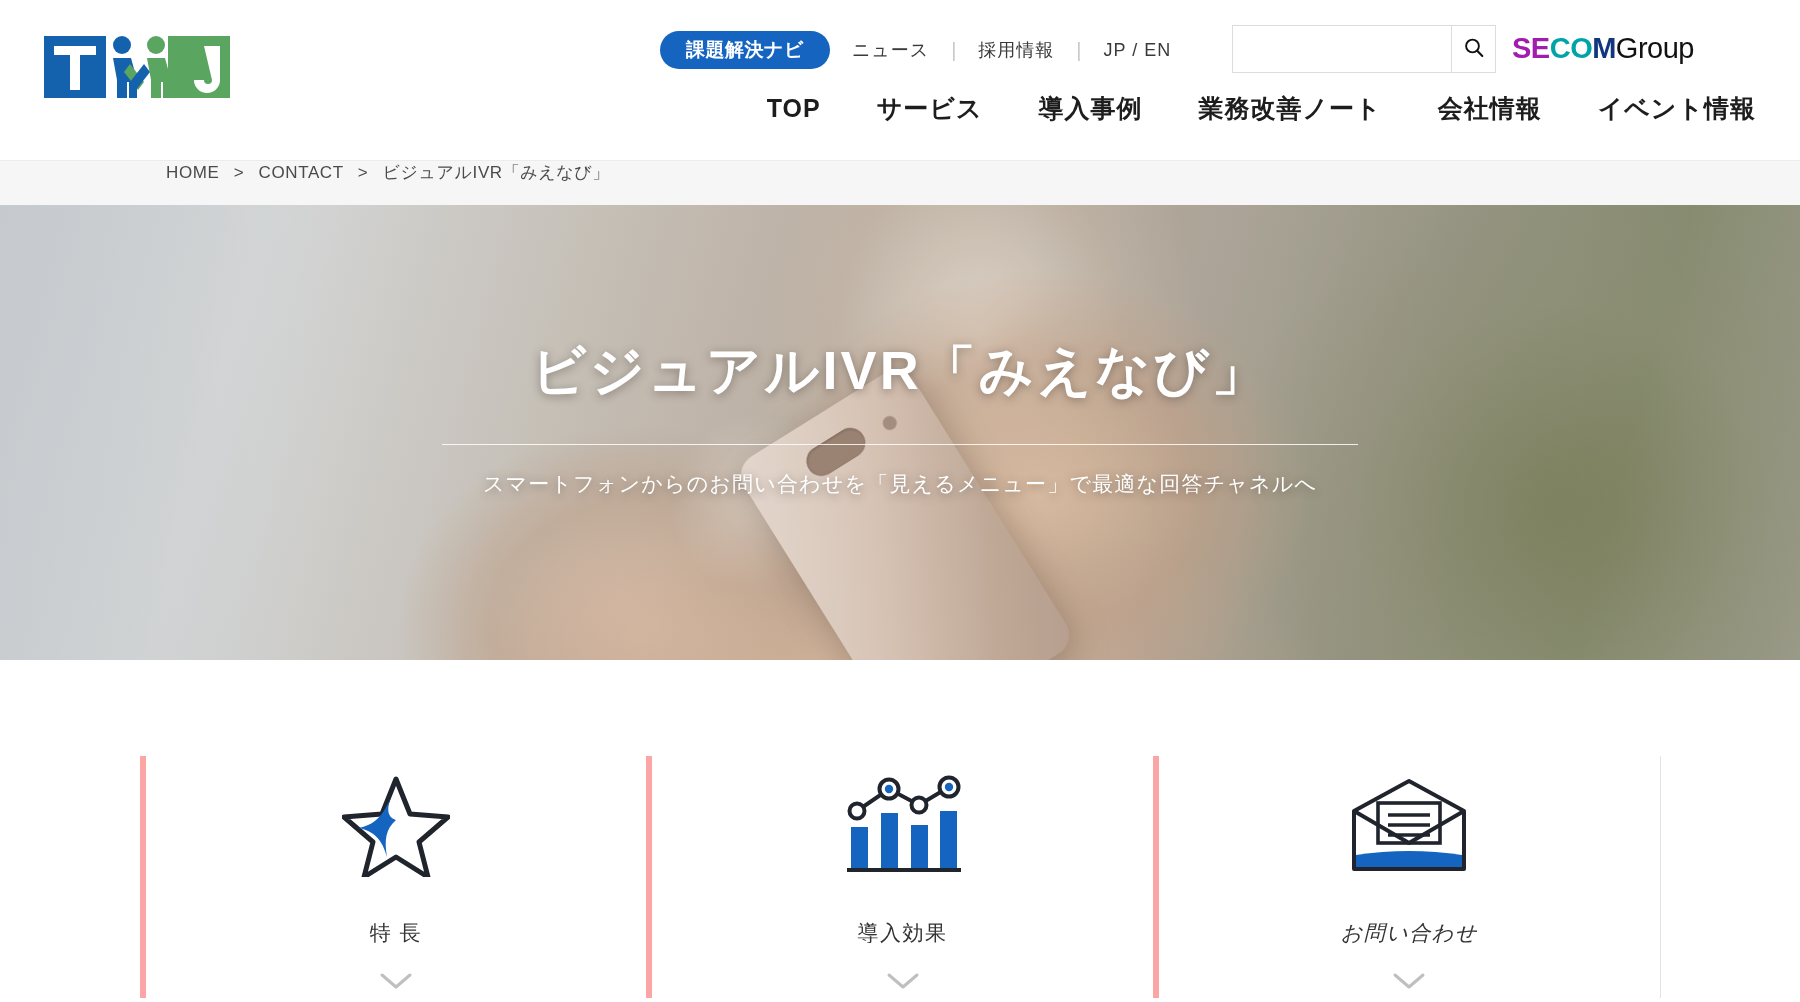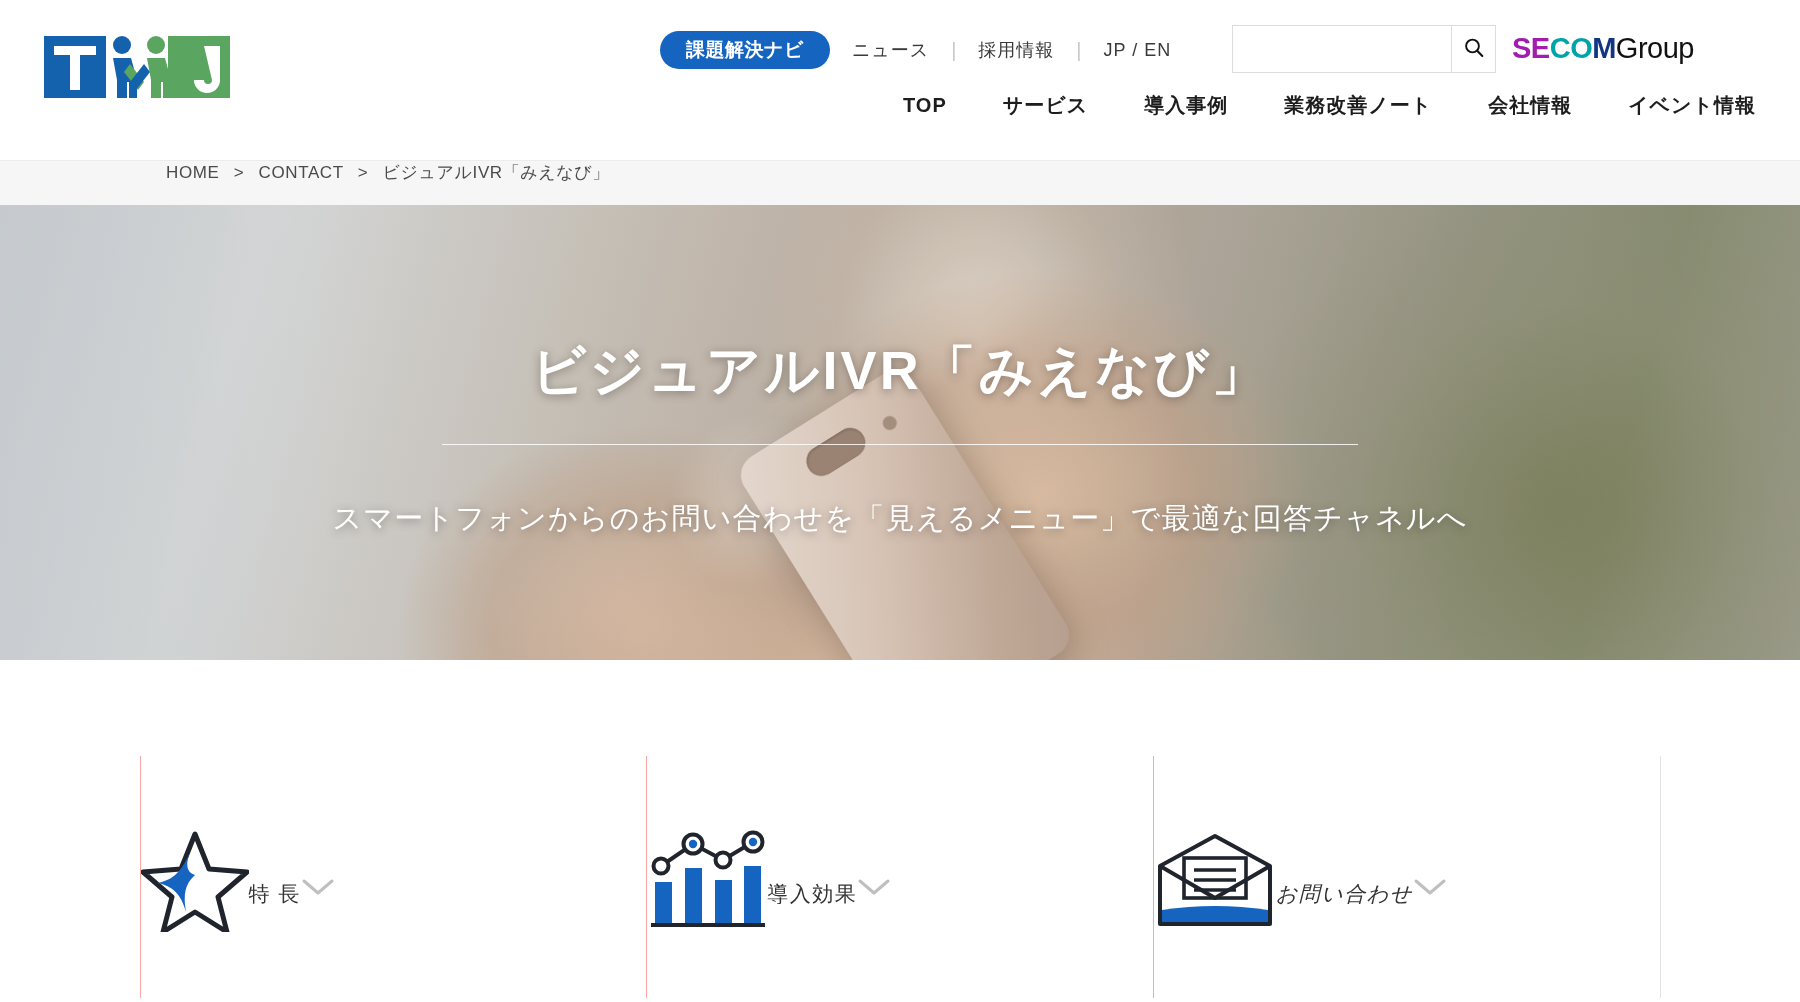--- a/index.html
+++ b/index.html
@@ -92,21 +92,21 @@
   .secom .s-grp { color: #111111; font-weight: normal; }
 
   .mainnav {
     position: absolute;
     right: 44px; top: 92px;
     display: flex;
     align-items: center;
     gap: 0;
   }
   .mainnav-item {
-    font-size: 20px;
+    font-size: 25px;
     font-weight: bold;
     color: #1d1d1d;
     letter-spacing: 1px;
     white-space: nowrap;
     padding: 0 28px;
     cursor: pointer;
   }
   .mainnav-item:last-child { padding-right: 0; }
 
   
@@ -197,22 +197,22 @@
     text-shadow: 0 2px 10px rgba(60,50,45,0.45);
     white-space: nowrap;
   }
   .hero-rule {
     margin-top: 36px;
     width: 916px;
     height: 1px;
     background: rgba(255,255,255,0.85);
   }
   .hero-sub {
-    margin-top: 54px;
-    font-size: 29px;
+    margin-top: 25px;
+    font-size: 21px;
     color: #ffffff;
     letter-spacing: 1.2px;
     text-shadow: 0 2px 8px rgba(60,50,45,0.5);
     white-space: nowrap;
   }
 
   
   .iconnav {
     position: relative;
     width: 1800px;
@@ -224,25 +224,26 @@
   .iconnav-inner {
     position: relative;
     margin-top: 96px;
     width: 1521px;
     display: flex;
   }
   .iconnav-item {
     position: relative;
     flex: 1 1 0;
     display: flex;
-    flex-direction: row;
+    flex-direction: column;
     align-items: center;
-    border-left: 1px solid #fca5a5;
+    border-left: 6px solid #fca5a5;
     height: 242px;
     cursor: pointer;
+    justify-content: center;
   }
   .iconnav-item:last-child { border-right: 1px solid #e3e3e3; font-style: italic; }
   .iconnav-icon {
     height: 120px;
     display: flex; align-items: center; justify-content: center;
     margin-top: 6px;
   }
   .iconnav-label {
     margin-top: 34px;
     font-size: 21px;

